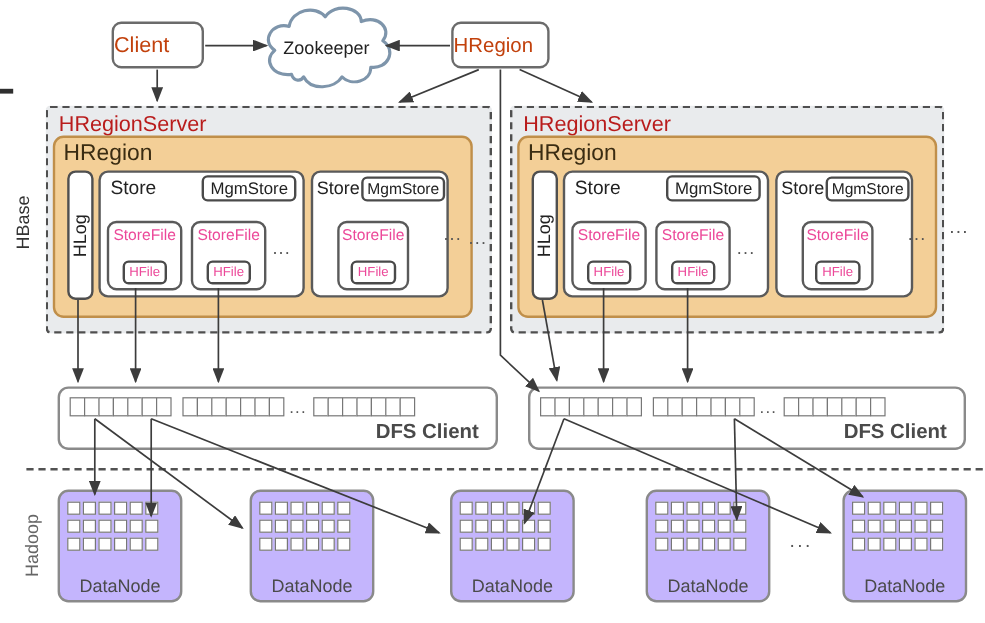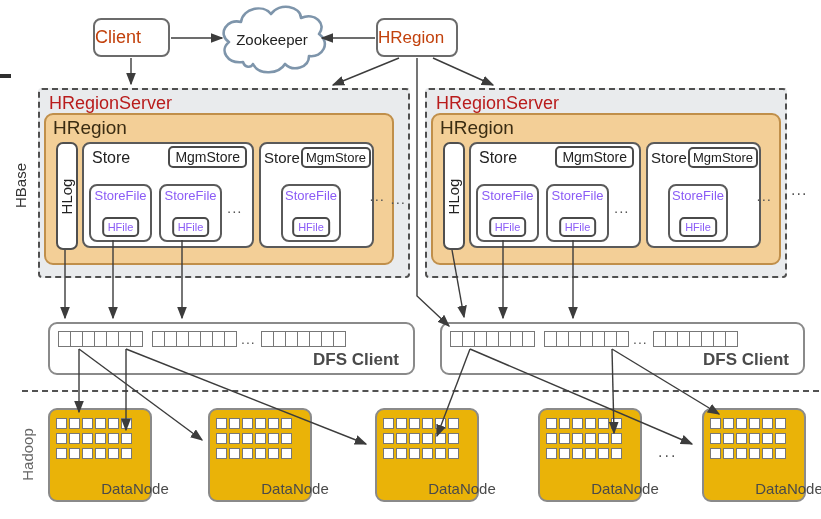--- a/index.html
+++ b/index.html
@@ -25,42 +25,42 @@
   .hlog .vtext { transform:rotate(-90deg); font-size:15px; white-space:nowrap; color:#222; }
   .store { position:absolute; top:27px; background:#fff; border:2px solid #5a5a5a; border-radius:8px; }
   .store-lg { left:36px; width:172px; height:106px; }
   .store-sm { left:213px; width:115px; height:106px; }
   .store-title { position:absolute; left:8px; top:5px; font-size:16px; color:#222;text-align:center; }
   .store-sm .store-title { left:3px; font-size:15px; }
   .mgm { position:absolute; right:5px; top:2px; background:#fff; border:2px solid #4a4a4a; border-radius:5px;
          font-size:14px; padding:1px 5px; color:#222; white-space:nowrap; }
   .store-sm .mgm { right:1px; top:3px; font-size:13px; padding:1px 3px; }
   .storefile { position:absolute; top:40px; width:63px; height:58px; background:#fff; border:2px solid #5a5a5a;
-               border-radius:8px; font-size:13px; text-align:center; padding-top:2px; color:#8b5cf6; }
+               border-radius:8px; font-size:13px; text-align:center; padding-top:2px; color:#ec4899; }
   .sf1 { left:5px; } .sf2 { left:75px; } .sf3 { left:20px; width:60px; }
   .hfile { position:absolute; bottom:3px; left:50%; transform:translateX(-50%); background:#fff;
            border:2px solid #4a4a4a; border-radius:5px; font-size:11px; height:20px; line-height:16px; padding:0 4px; white-space:nowrap; }
   .dots { position:absolute; color:#555; font-size:15px; letter-spacing:1px; }
   .store-dots { left:143px; top:55px; }
   .region-dots { right:7px; top:72px; }
   .margin-dots { right:2px; top:100px; }
   #outer-dots { position:absolute; left:791px; top:181px; color:#555; font-size:16px; letter-spacing:1px; }
 
   
   .dfs { position:absolute; top:322px; height:53px; background:#fff; border:2px solid #8a8a8a; border-radius:9px; }
   .dfs-row { position:absolute; left:8px; top:7px; display:flex; align-items:center; }
   .sq-group { display:flex; }
   .g2 { margin-left:10px; }
   .sq { background:#fff; border:1px solid #777; }
   .sq-group .sq { width:13px; height:16px; margin-right:-1px; }
   .dfs-dots { margin:0 5px; color:#555; font-size:14px; letter-spacing:1px; }
   .dfs-label { position:absolute; right:14px; bottom:3px; font-size:17px; color:#4a4a4a;font-weight:bold; }
 
   
-  .dn { position:absolute; top:408px; width:104px; height:94px; background:#eab308; border:2px solid #8a8a8a; border-radius:9px;padding-left:35px; }
+  .dn { position:absolute; top:408px; width:104px; height:94px; background:#c4b5fd; border:2px solid #8a8a8a; border-radius:9px; }
   .dn-grid { position:absolute; left:6px; top:8px; display:flex; flex-direction:column; gap:4px; }
   .dn-row { display:flex; gap:2px; }
   .dn-row .sq { width:11px; height:11px; }
   .dn-label { position:absolute; bottom:3px; width:100%; text-align:center; font-size:15px; color:#4a4a4a; }
   #dn-dots { position:absolute; left:658px; top:443px; color:#555; font-size:16px; letter-spacing:2px; }
 
   
   .vlabel { position:absolute; text-align:center; transform:rotate(-90deg); font-size:15px; white-space:nowrap; }
   #hbase-label  { left:-12px; top:177px; width:64px; color:#333; }
   #hadoop-label { left:-5px;  top:446px; width:64px; color:#666; }

